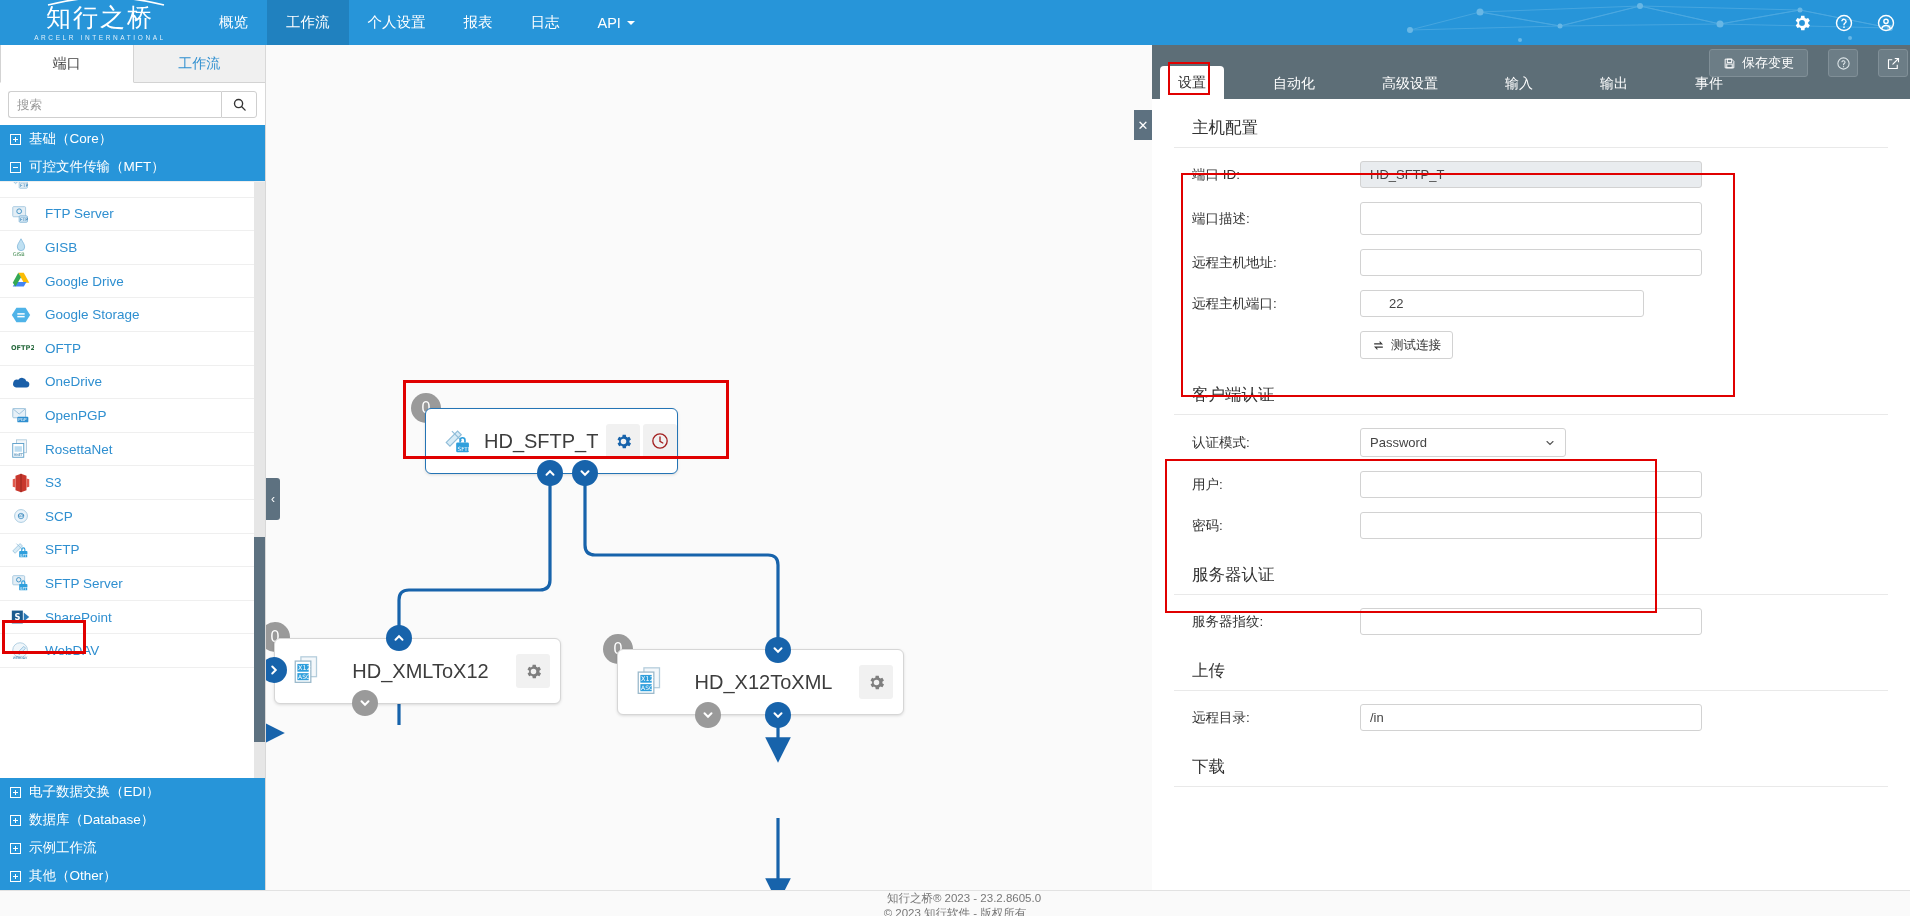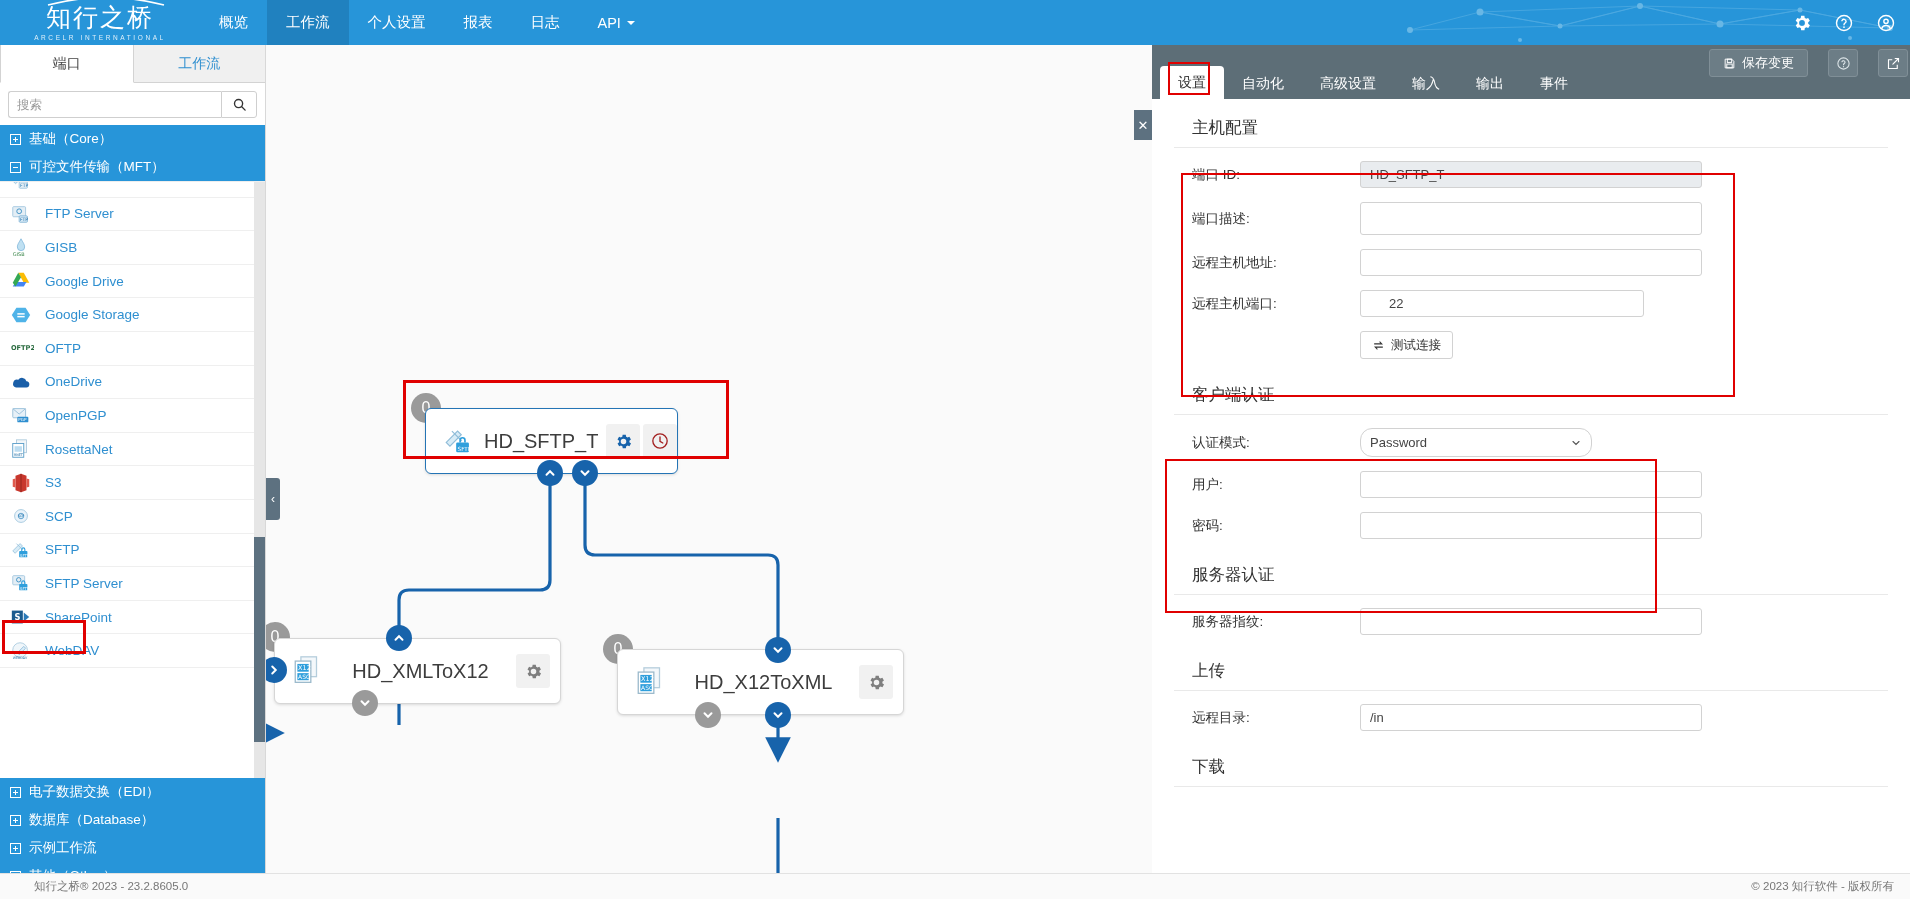--- a/index.html
+++ b/index.html
@@ -166,21 +166,21 @@
   .rightpanel {
     position: absolute; top: 45px; right: 0; width: 758px; bottom: 26px;
     background: #fff; display: flex; flex-direction: column;
   }
   .rtabs {
     height: 54px; background: #5d6e77; display: flex; align-items: flex-end;
     position: relative; flex: none;
   }
   .rtab {
     padding: 0 18px; height: 31px; display: flex; align-items: center;
-    color: #fff; font-size: 14px; cursor: pointer; white-space: nowrap;
+    color: #fff; font-size: 14px; cursor: pointer; white-space: nowrap; margin-left: 31px;
   }
   .rtab.active {
     background: #fff; color: #333; border-radius: 4px 4px 0 0; height: 33px;
     margin-left: 8px;
   }
   .rtabs-right {
     position: absolute; right: 2px; top: 4px; display: flex; gap: 20px;
     align-items: center;
   }
   .rbtn {
@@ -207,38 +207,38 @@
   }
   .finput.readonly { background: #e9ecef; border-color: #d2d2d2; }
   .finput.wide { width: 342px; }
   .finput.mid { width: 284px; padding-left: 28px; }
   .ftext {
     width: 342px; height: 33px; border: 1px solid #d2d2d2; border-radius: 3px;
     background: #fff; position: relative; resize: none; font-size: 13px;
     padding: 5px 9px; font-family: "Liberation Sans", sans-serif; outline: none;
   }
   .fselect {
-    width: 232px; height: 29px; border: 1px solid #d2d2d2; border-radius: 12px;
+    width: 206px; height: 29px; border: 1px solid #d2d2d2; border-radius: 3px;
     background: #fff; font-size: 13px; color: #444; padding: 0 9px;
     display: flex; align-items: center; justify-content: space-between;
     cursor: pointer;
   }
   .testbtn {
     border: 1px solid #d2d2d2; border-radius: 3px; background: #fff;
     height: 28px; display: inline-flex; align-items: center; gap: 6px;
     padding: 0 11px; font-size: 12.5px; color: #333; cursor: pointer;
   }
   .rredbox { position: absolute; border: 2px solid #e00000; pointer-events: none; z-index: 9; }
 
   
   .footer {
-    position: absolute; left: 0; bottom: 17px; width: 1910px; height: 26px;
+    position: absolute; left: 0; bottom: 0; width: 1910px; height: 26px;
     background: #fafafa; border-top: 1px solid #e2e2e2;
     display: flex; align-items: center; justify-content: space-between;
-    padding: 0 16px; font-size: 11.5px; color: #777;
+    padding: 0 16px; font-size: 11.5px; color: #777; flex-direction: column;
   }
   .footer .left { padding-left: 18px; }
 </style>
 </head>
 <body>
 
 <div class="topbar">
   <svg class="topbar-deco" viewBox="0 0 520 45">
     <g stroke="#7fc3ea" stroke-width="0.8" fill="none" opacity="0.8">
       <path d="M20 30 L90 12 L170 26 L250 6 L330 24 L410 10 L500 28"></path>

